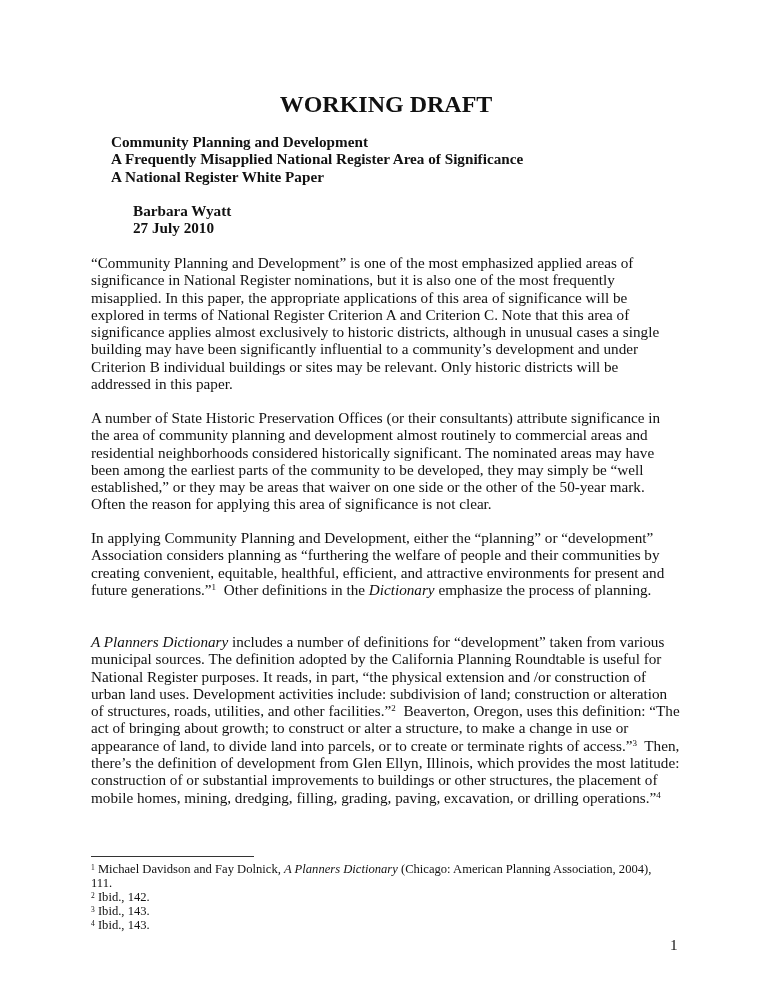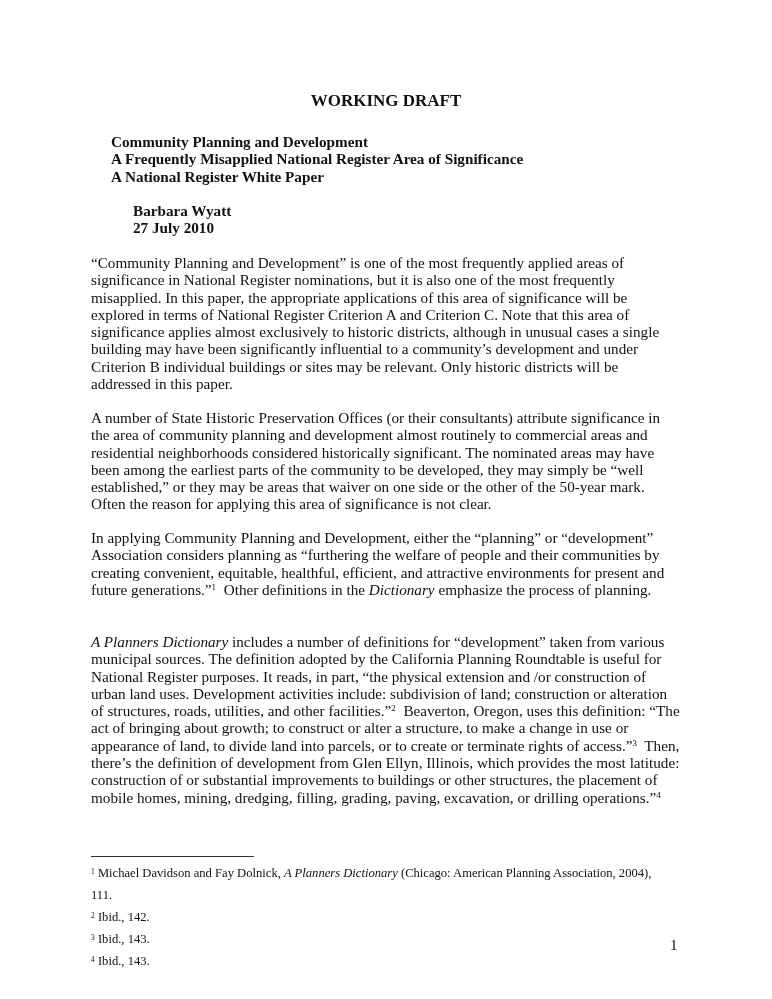--- a/index.html
+++ b/index.html
@@ -1,33 +1,33 @@
 <!DOCTYPE html>
 <html><head>
 <meta charset="utf-8">
 <style>
   html, body { margin: 0; padding: 0; background: #ffffff; }
   body { width: 772px; height: 999px; position: relative; overflow: hidden;
          font-family: "Liberation Serif", serif; color: #111111; }
   .page { position: absolute; left: 0; top: 0; width: 772px; height: 999px; }
   .title { position: absolute; top: 91px; left: 0; width: 772px; text-align: center;
-           font-weight: bold; font-size: 17px; }
+           font-weight: bold; font-size: 24px; }
   .block { position: absolute; left: 91px; width: 600px; font-size: 15.2px; line-height: 17.3px; }
   .bold { font-weight: bold; }
   .heads { top: 133px; margin-left: 20px; }
   .author { top: 202px; margin-left: 42px; }
   .p1 { top: 254px; }
   .p2 { top: 409px; }
   .p3 { top: 529px; }
   .p4 { top: 633px; }
   .line { display: block; white-space: nowrap; }
   sup { font-size: 9px; vertical-align: top; position: relative; top: -2px; }
   .rule { position: absolute; left: 91px; top: 856px; width: 163px; height: 0;
           border-top: 1px solid #333333; }
-  .fn { position: absolute; left: 91px; top: 862px; width: 600px; font-size: 12.6px; line-height: 22px; }
+  .fn { position: absolute; left: 91px; top: 862px; width: 600px; font-size: 12.6px; line-height: 14px; }
   .fn sup { font-size: 7.5px; top: -1px; }
   .pagenum { position: absolute; top: 936px; left: 670px; font-size: 15.2px; }
 </style>
 </head>
 <body>
 
 <div class="page">
 
   <div class="title">WORKING DRAFT</div>
 
@@ -36,21 +36,21 @@
     <span class="line">A Frequently Misapplied National Register Area of Significance</span>
     <span class="line">A National Register White Paper</span>
   </div>
 
   <div class="block author bold">
     <span class="line">Barbara Wyatt</span>
     <span class="line">27 July 2010</span>
   </div>
 
   <div class="block p1">
-    <span class="line">“Community Planning and Development” is one of the most frequently applied areas of</span>
+    <span class="line">“Community Planning and Development” is one of the most emphasized applied areas of</span>
     <span class="line">significance in National Register nominations, but it is also one of the most frequently</span>
     <span class="line">misapplied.  In this paper, the appropriate applications of this area of significance will be</span>
     <span class="line">explored in terms of National Register Criterion A and Criterion C.  Note that this area of</span>
     <span class="line">significance applies almost exclusively to historic districts, although in unusual cases a single</span>
     <span class="line">building may have been significantly influential to a community’s development and under</span>
     <span class="line">Criterion B individual buildings or sites may be relevant.  Only historic districts will be</span>
     <span class="line">addressed in this paper.</span>
   </div>
 
   <div class="block p2">

